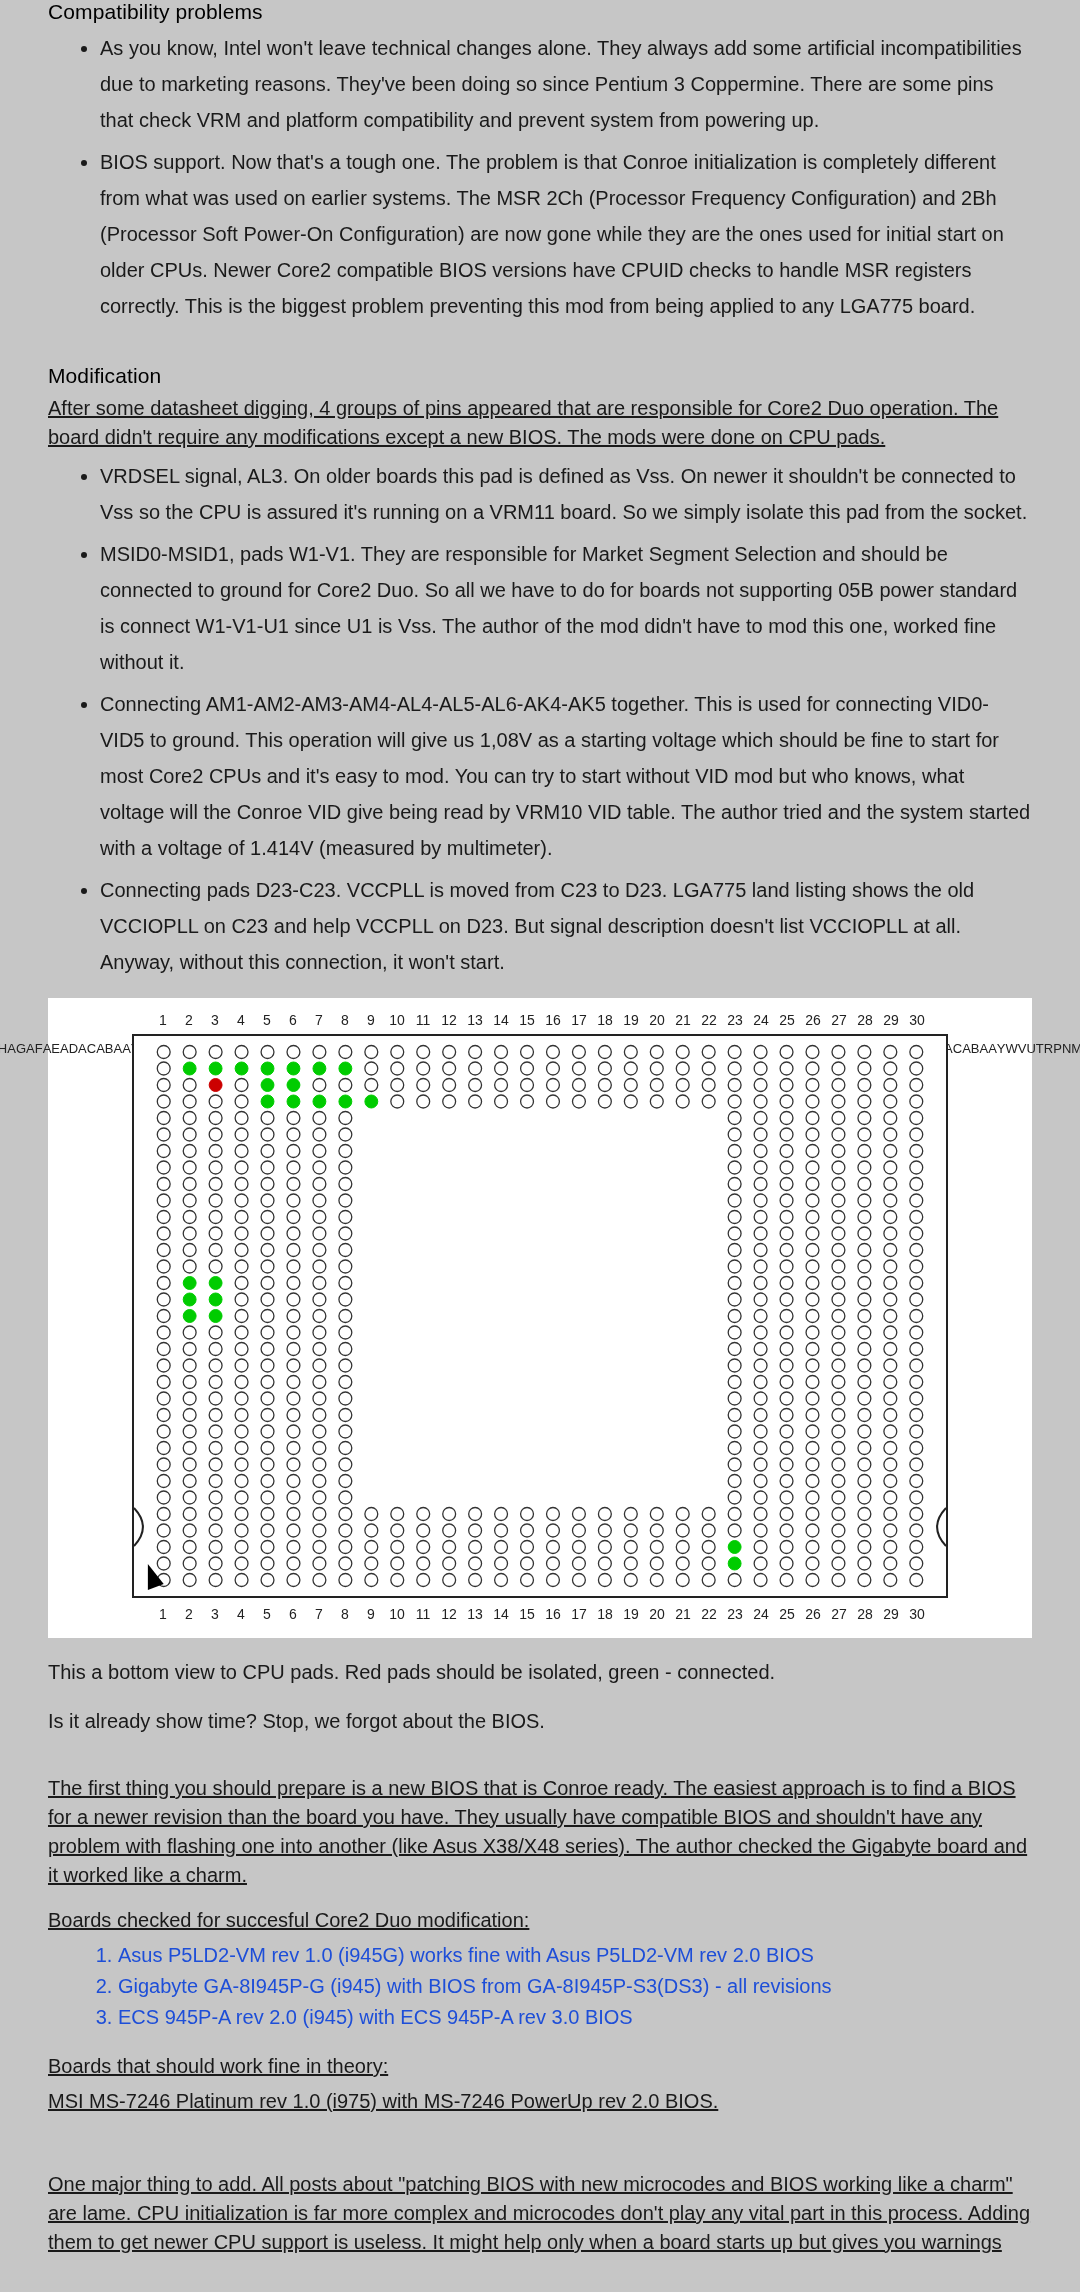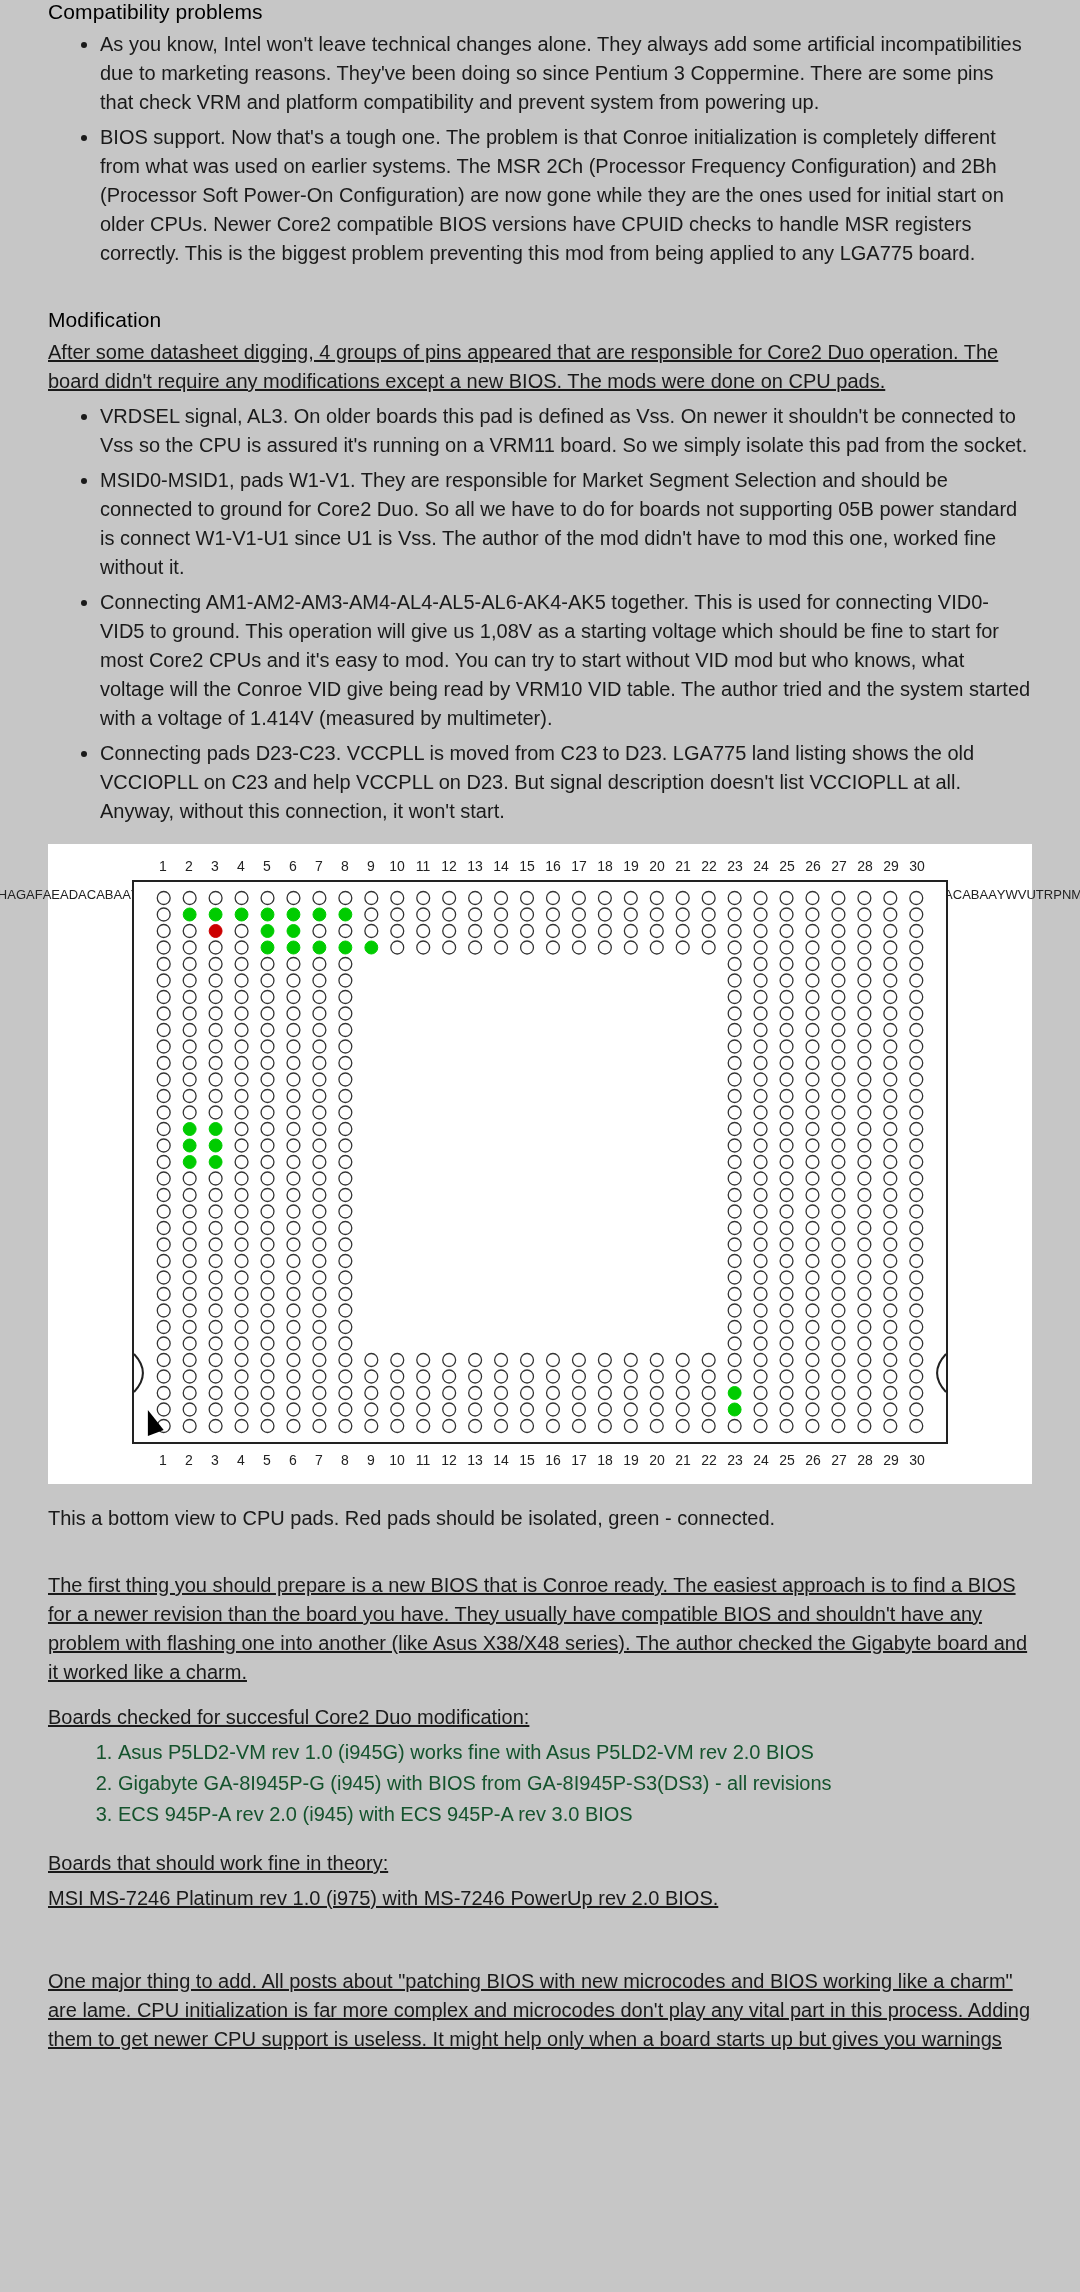--- a/index.html
+++ b/index.html
@@ -38,34 +38,34 @@
     color: #1a1a1a;
     text-decoration: underline;
   }
   ul.bullets {
     margin: 4px 0 10px 0;
     padding-left: 52px;
     list-style: disc;
   }
   ul.bullets > li {
     font-size: 20px;
-    line-height: 29px;
+    line-height: 36px;
     margin-bottom: 6px;
     color: #1a1a1a;
   }
   ol.numbers {
     margin: 4px 0 10px 0;
     padding-left: 70px;
     list-style: decimal;
   }
   ol.numbers > li {
     font-size: 20px;
     line-height: 29px;
     margin-bottom: 2px;
-    color: #14532d;
+    color: #1d4ed8;
   }
   .spacer-lg { height: 30px; }
   .spacer-md { height: 18px; }
   .spacer-sm { height: 10px; }
 
   
   .diagram-wrap {
     background: #ffffff;
     margin: 18px 0 14px 0;
     padding: 14px 0 10px 0;
@@ -955,20 +955,21 @@
             <span>26</span>
             <span>27</span>
             <span>28</span>
             <span>29</span>
             <span>30</span>
           </div>
       </div>
     </div>
 
     <p class="cap-line">This a bottom view to CPU pads. Red pads should be isolated, green - connected.</p>
+    <p class="cap-line">Is it already show time? Stop, we forgot about the BIOS.</p>
 
     <div class="spacer-md"></div>
 
     <p class="para">The first thing you should prepare is a new BIOS that is Conroe ready. The easiest approach is to find a BIOS for a newer revision than the board you have. They usually have compatible BIOS and shouldn't have any problem with flashing one into another (like Asus X38/X48 series). The author checked the Gigabyte board and it worked like a charm.</p>
 
     <div class="spacer-sm"></div>
 
     <p class="para">Boards checked for succesful Core2 Duo modification:</p>
     <ol class="numbers">
       <li>Asus P5LD2-VM rev 1.0 (i945G) works fine with Asus P5LD2-VM rev 2.0 BIOS</li>

